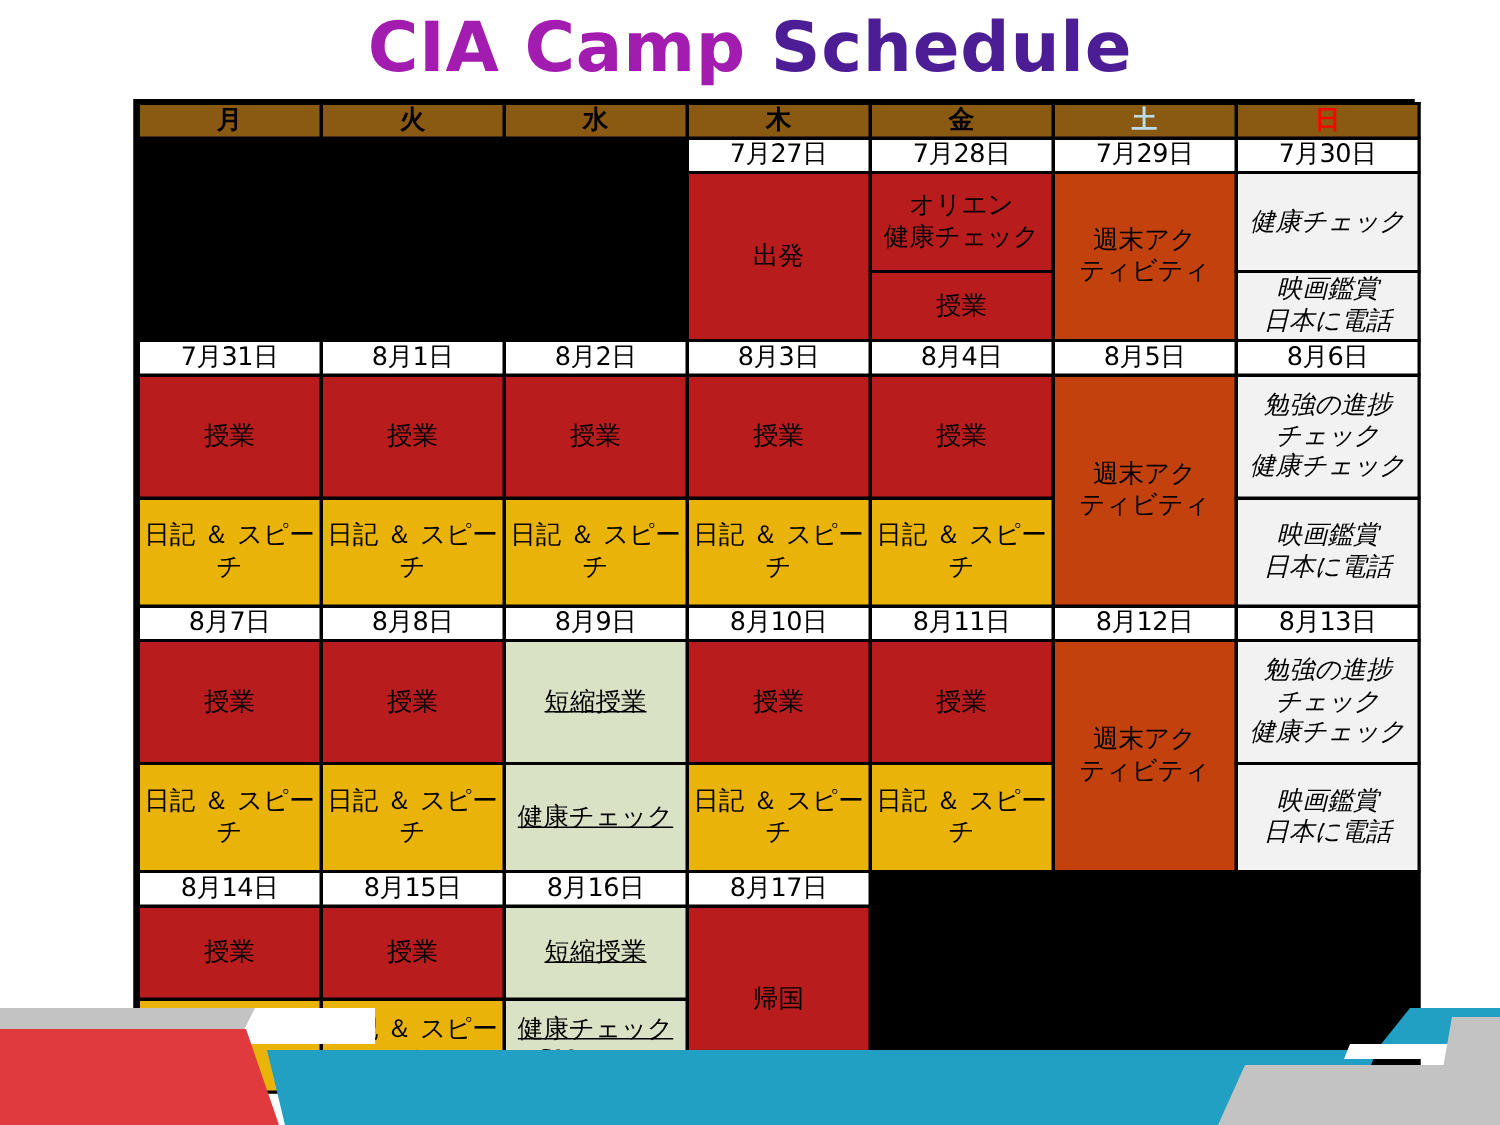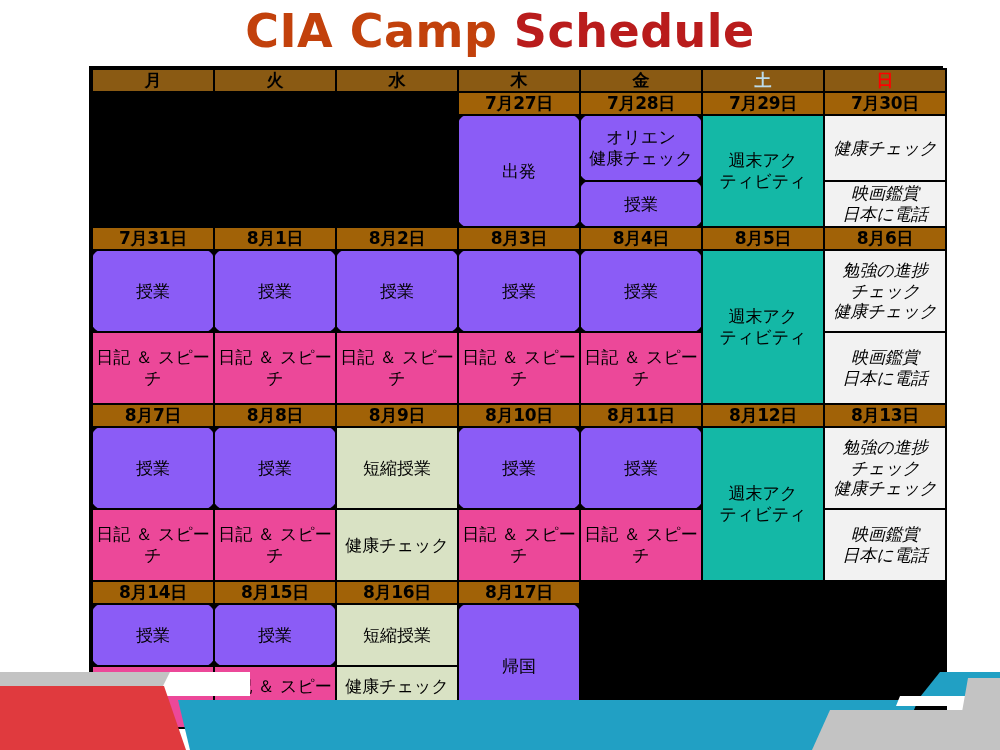--- a/index.html
+++ b/index.html
@@ -21,22 +21,22 @@
     top: 4px;
     left: 0;
     width: 1000px;
     text-align: center;
     font-size: 46px;
     font-weight: bold;
     letter-spacing: 0.5px;
     white-space: nowrap;
     font-family: "DejaVu Sans", "Liberation Sans", sans-serif;
   }
-  #title .t-blue { color: #c2410c; }
-  #title .t-gray { color: #b91c1c; }
+  #title .t-blue { color: #a21caf; }
+  #title .t-gray { color: #4c1d95; }
 
   
   #table-frame {
     position: absolute;
     left: 89px;
     top: 66px;
     width: 854px;
     height: 643px;
     background: #000000;
     border: 2px solid #000000;
@@ -71,35 +71,35 @@
     color: #ffffff;
     font-weight: bold;
     font-size: 18px;
     height: 21px;
   }
   td.dow.sat { color: #bcdcea; }
   td.dow.sun { color: #ff0000; }
 
   
   td.date {
-    background: #a16207;
+    background: #ffffff;
     color: #000000;
-    font-weight: bold;
+    font-weight: normal;
     font-size: 15px;
     height: 21px;
     letter-spacing: -0.3px;
     margin-top: 46px;
   }
 
   
-  td.white   { background: #8b5cf6; border-radius: 10px; }
+  td.white   { background: #b91c1c; }
   td.offwhite{ background: #f2f2f2; font-style: italic; }
-  td.gray    { background: #ec4899; }
-  td.green   { background: #d9e2c4; }
-  td.pink    { background: #14b8a6; }
+  td.gray    { background: #eab308; }
+  td.green   { background: #d9e2c4; text-decoration: underline; }
+  td.pink    { background: #c2410c; }
   td.black   { background: #000000; border-color:#000000; }
 
   td.small   { font-size: 14px; line-height: 1.25; }
   td.xsmall  { font-size: 13px; line-height: 1.3; }
 
   .cellline { display: block; }
 
   
   #note-box {
     position: absolute;

